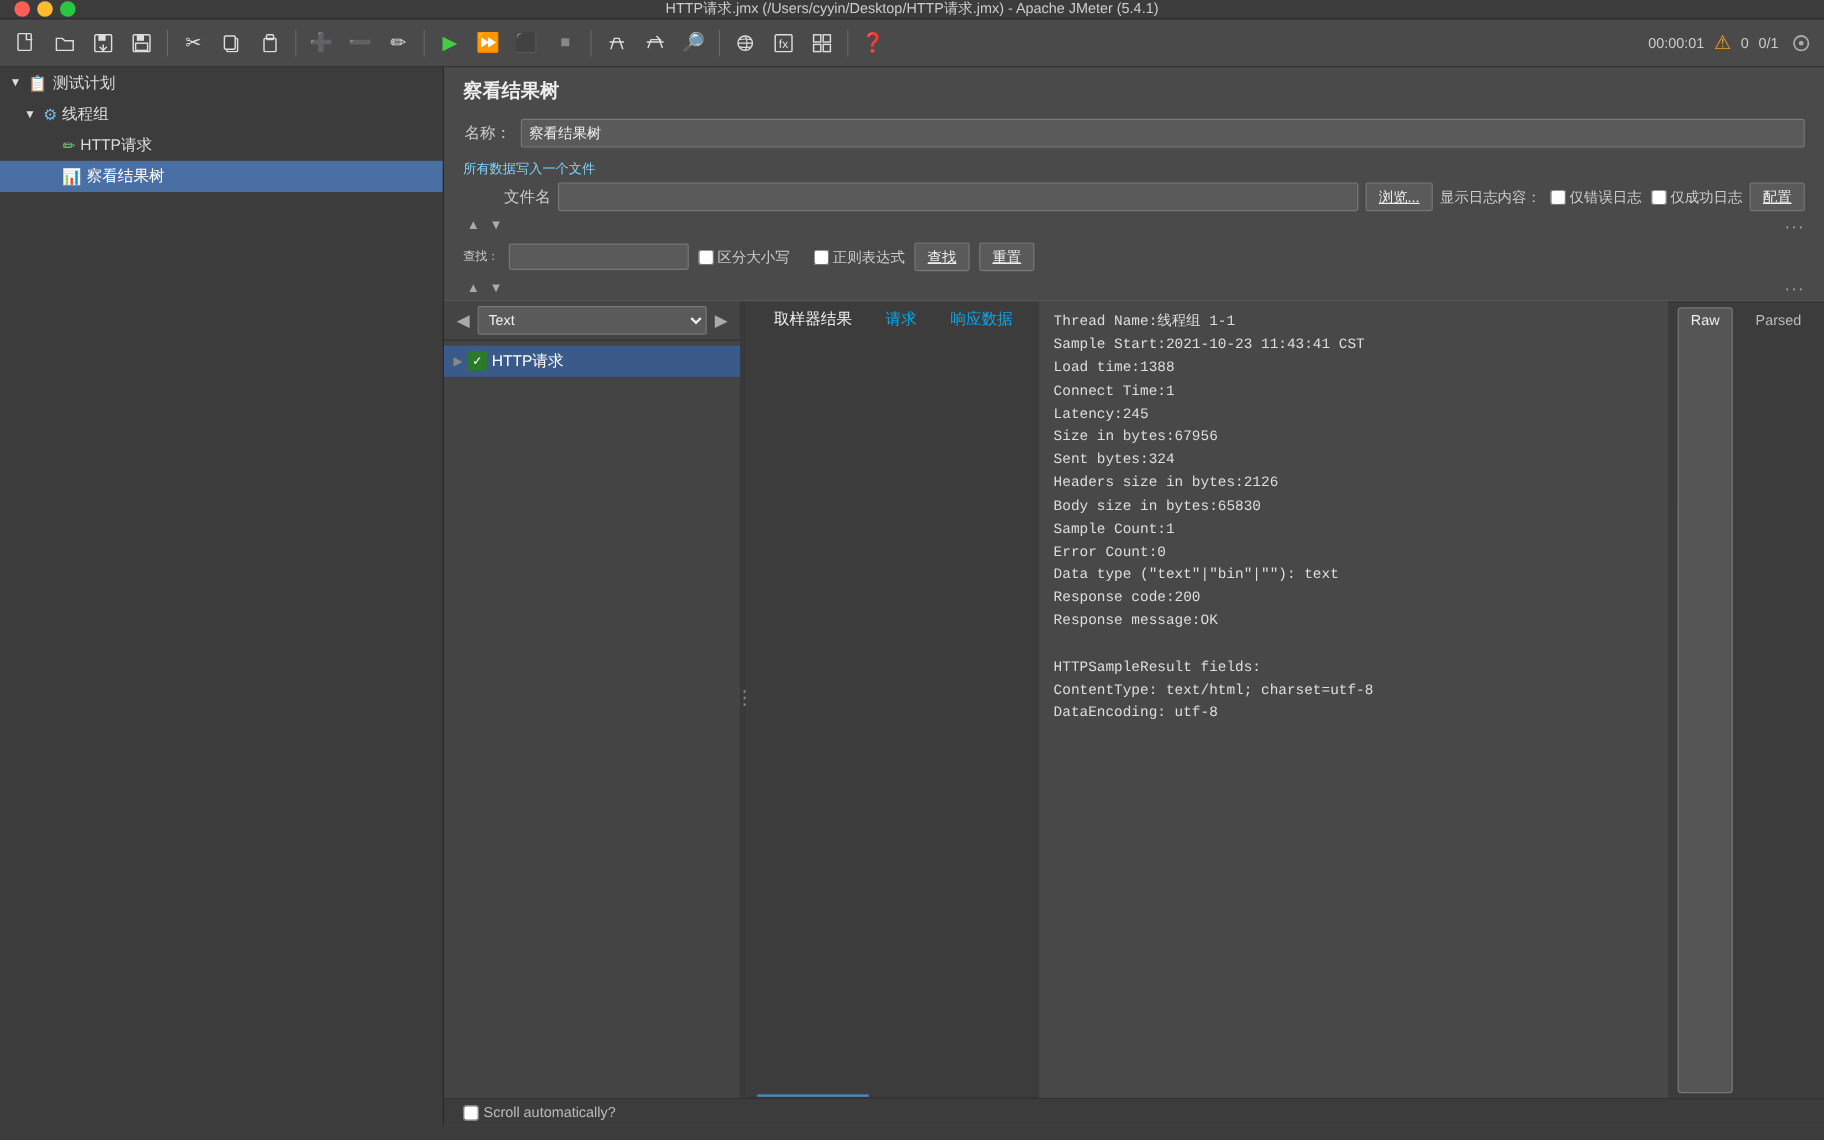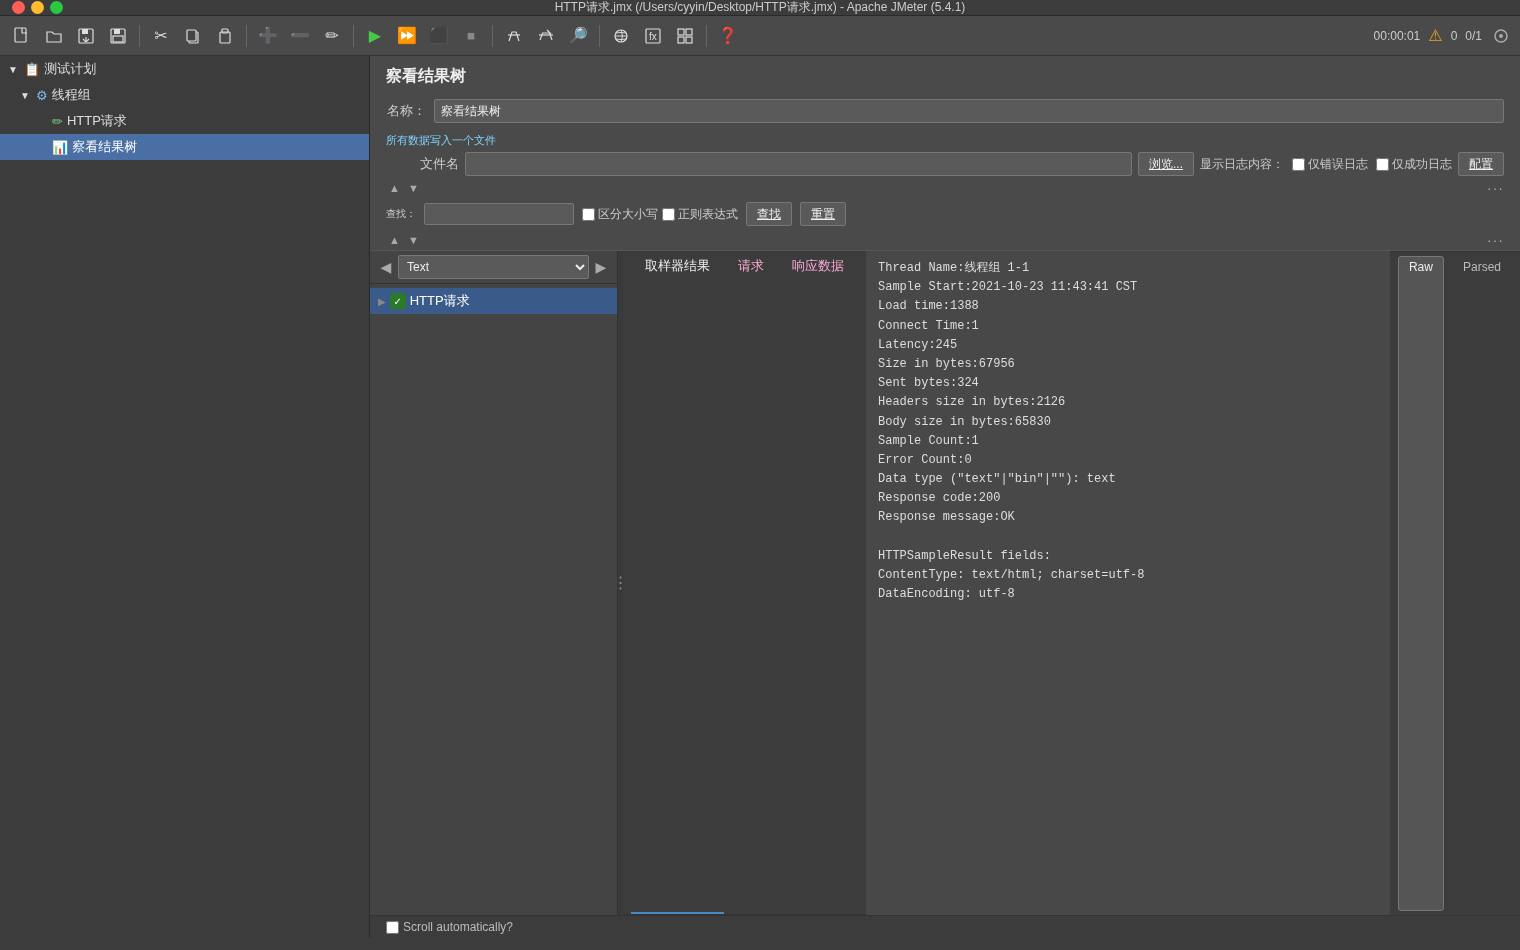--- a/index.html
+++ b/index.html
@@ -248,21 +248,21 @@
       background: #5a5a5a;
       border: 1px solid #777;
       color: #eee;
       padding: 2px 6px;
       font-size: 12px;
       border-radius: 2px;
     }
     .search-options {
       display: flex;
       align-items: center;
-      gap: 4px;
+      gap: 20px;
     }
     .search-options label {
       display: flex; align-items: center; gap: 3px;
       font-size: 12px; color: #ccc; cursor: pointer;
     }
 
     
     .split-pane {
       display: flex;
       flex: 1;
@@ -353,21 +353,21 @@
     .tabs-bar {
       display: flex;
       background: #3c3c3c;
       border-bottom: 1px solid #333;
       padding: 0 8px;
     }
     .tab {
       padding: 6px 14px;
       cursor: pointer;
       font-size: 13px;
-      color: #f9a8d4;
+      color: #0ea5e9;
       border-bottom: 2px solid transparent;
     }
     .tab.active {
       color: #eee;
       border-bottom: 2px solid #4a8ac4;
     }
 
     
     .result-content {
       flex: 1;

